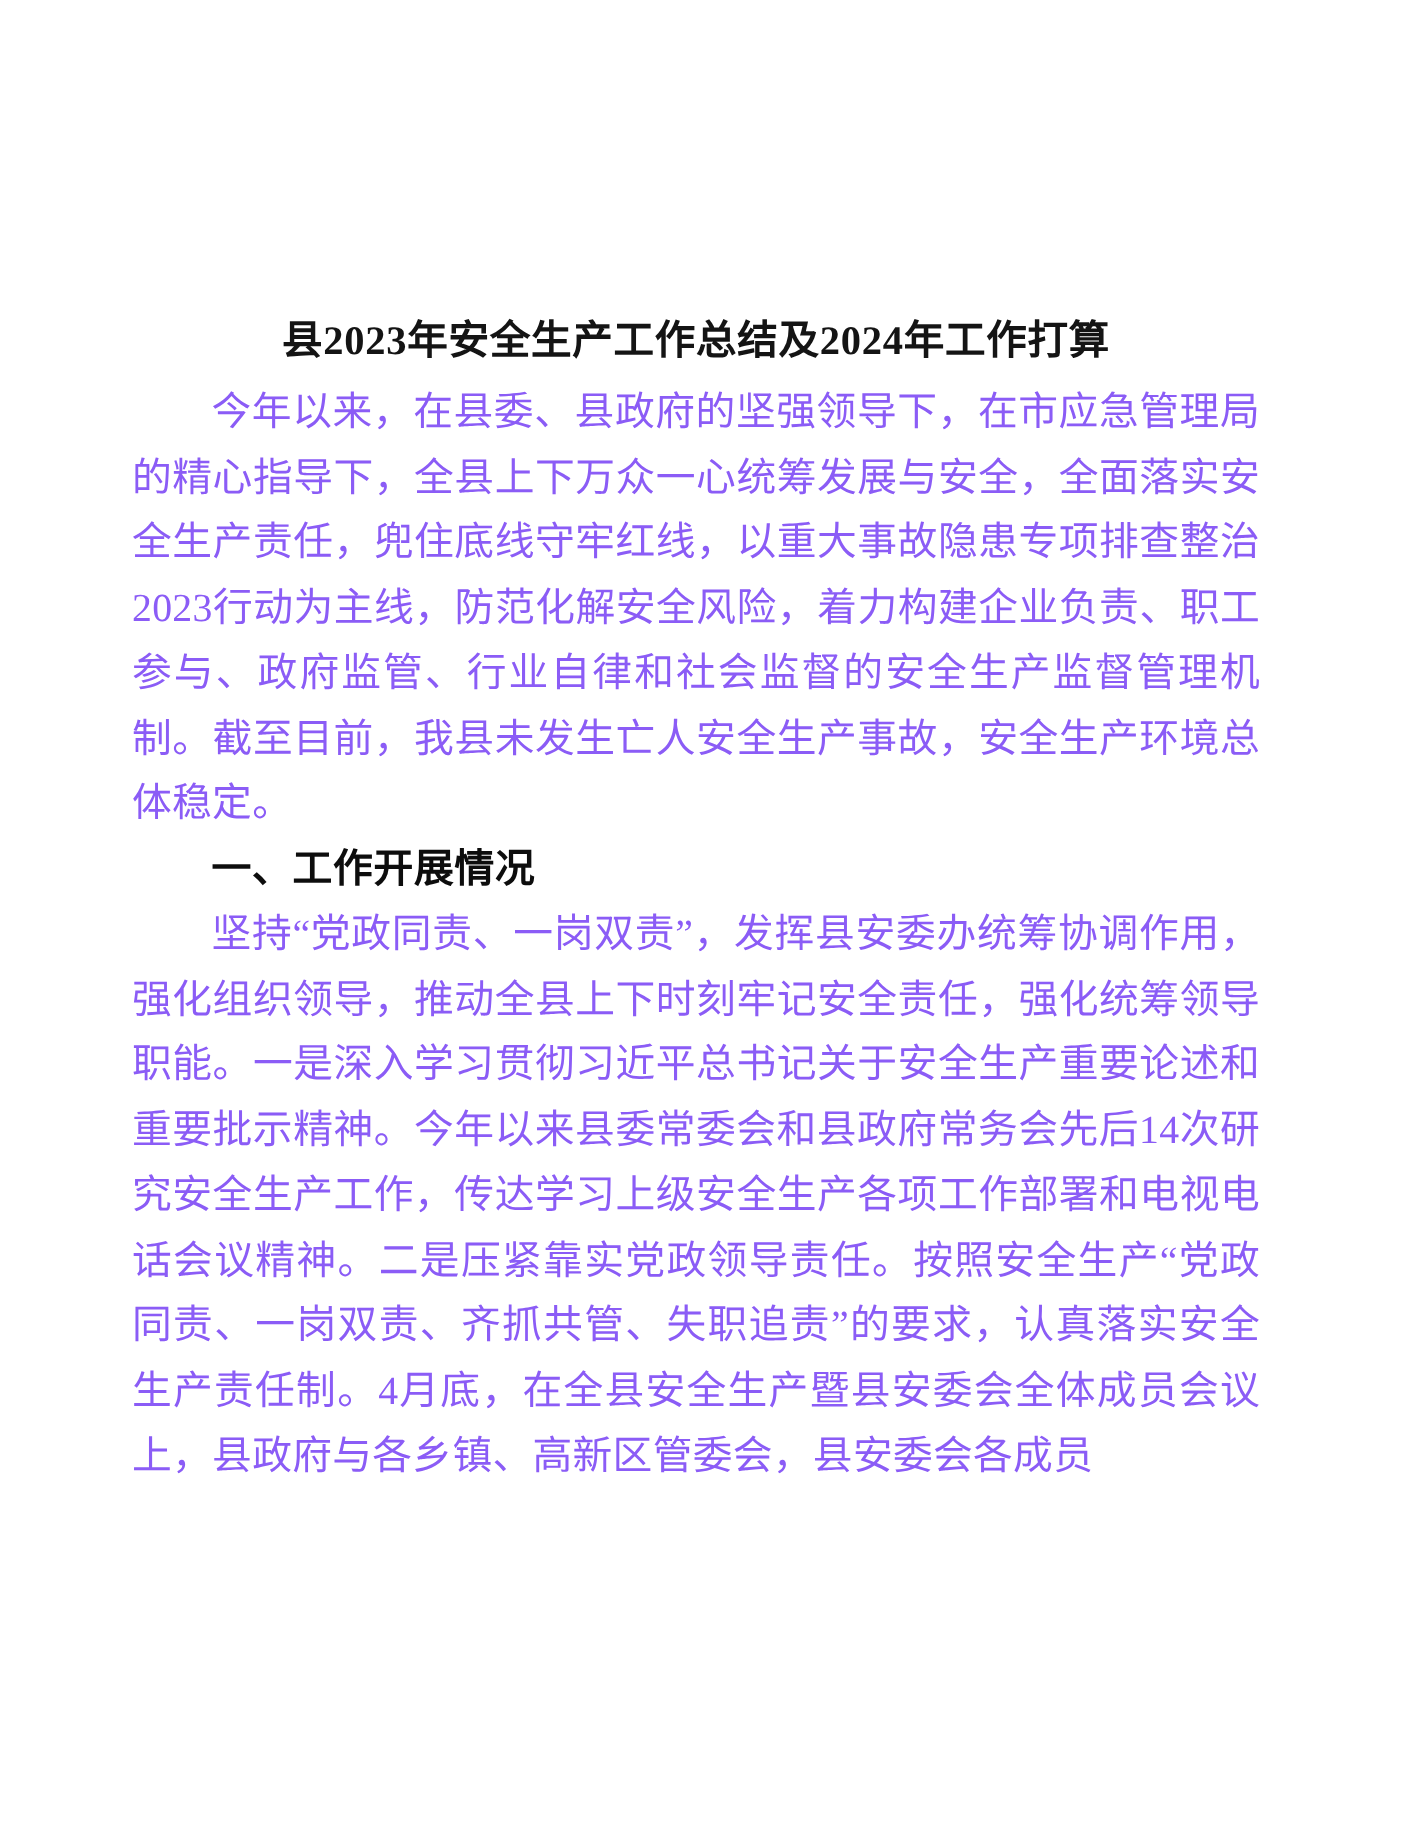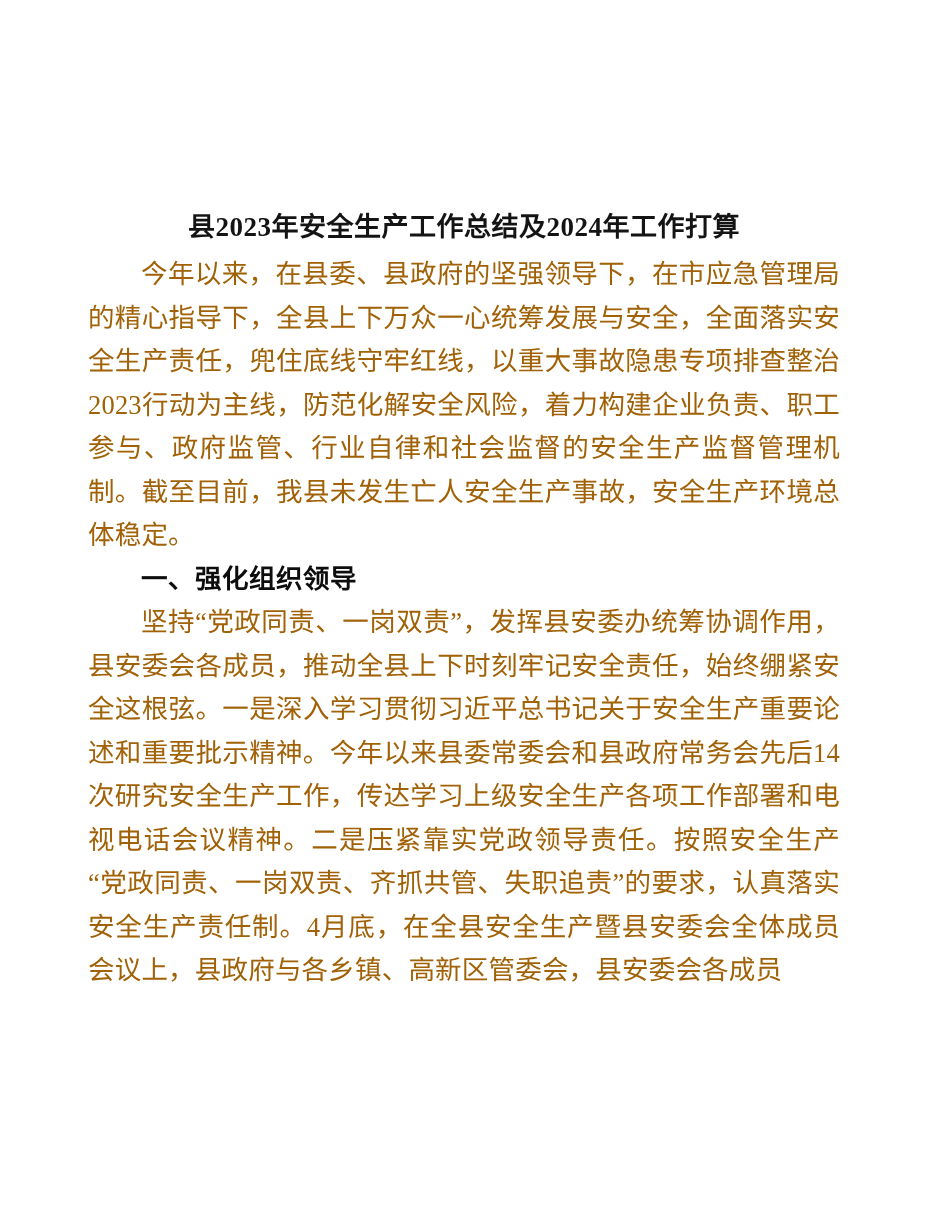--- a/index.html
+++ b/index.html
@@ -34,21 +34,21 @@
     letter-spacing: 0.5px;
     white-space: nowrap;
     margin: 0 0 2px 0;
   }
 
   
   .para {
     font-family: "Liberation Serif", "DejaVu Serif", serif;
     font-size: 26.5px;
     line-height: 43.5px;
-    color: #a16207;
+    color: #8b5cf6;
     text-align: justify;
     text-align-last: left;
     text-justify: inter-character;
     margin: 0;
     text-indent: 53px;
     word-break: break-all;
     letter-spacing: 0.2px;
   }
 
   
@@ -82,19 +82,19 @@
 
 <div class="page">
   <div class="content">
 
     <h1 class="doc-title">县2023年安全生产工作总结及2024年工作打算</h1>
 
     <div class="gap-sm"></div>
 
     <p class="para">今年以来，在县委、县政府的坚强领导下，在市应急管理局的精心指导下，全县上下万众一心统筹发展与安全，全面落实安全生产责任，兜住底线守牢红线，以重大事故隐患专项排查整治2023行动为主线，防范化解安全风险，着力构建企业负责、职工参与、政府监管、行业自律和社会监督的安全生产监督管理机制。截至目前，我县未发生亡人安全生产事故，安全生产环境总体稳定。</p>
 
-    <h2 class="h1-cn">一、强化组织领导</h2>
+    <h2 class="h1-cn">一、工作开展情况</h2>
 
 
-    <p class="para">坚持“党政同责、一岗双责”，发挥县安委办统筹协调作用，县安委会各成员，推动全县上下时刻牢记安全责任，始终绷紧安全这根弦。一是深入学习贯彻习近平总书记关于安全生产重要论述和重要批示精神。今年以来县委常委会和县政府常务会先后14次研究安全生产工作，传达学习上级安全生产各项工作部署和电视电话会议精神。二是压紧靠实党政领导责任。按照安全生产“党政同责、一岗双责、齐抓共管、失职追责”的要求，认真落实安全生产责任制。4月底，在全县安全生产暨县安委会全体成员会议上，县政府与各乡镇、高新区管委会，县安委会各成员</p>
+    <p class="para">坚持“党政同责、一岗双责”，发挥县安委办统筹协调作用，强化组织领导，推动全县上下时刻牢记安全责任，强化统筹领导职能。一是深入学习贯彻习近平总书记关于安全生产重要论述和重要批示精神。今年以来县委常委会和县政府常务会先后14次研究安全生产工作，传达学习上级安全生产各项工作部署和电视电话会议精神。二是压紧靠实党政领导责任。按照安全生产“党政同责、一岗双责、齐抓共管、失职追责”的要求，认真落实安全生产责任制。4月底，在全县安全生产暨县安委会全体成员会议上，县政府与各乡镇、高新区管委会，县安委会各成员</p>
 
   </div>
 </div>
 
 </body></html>

